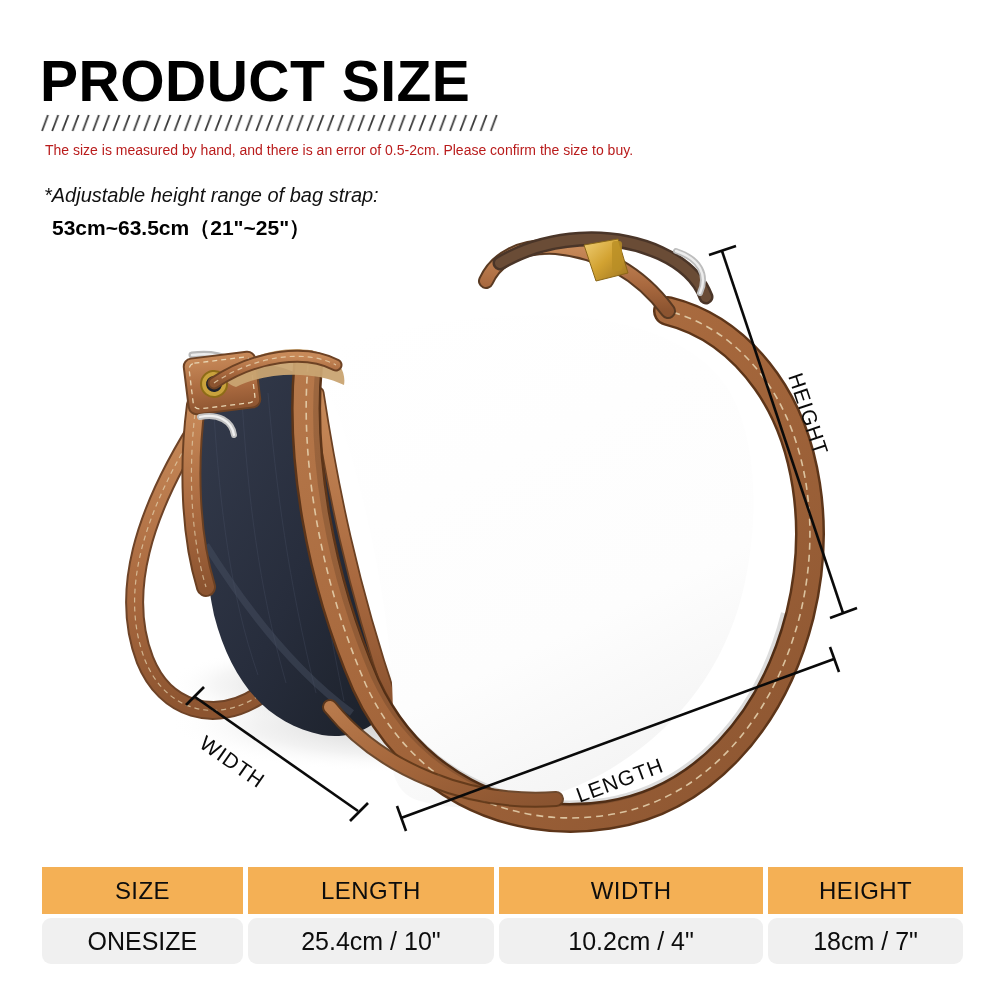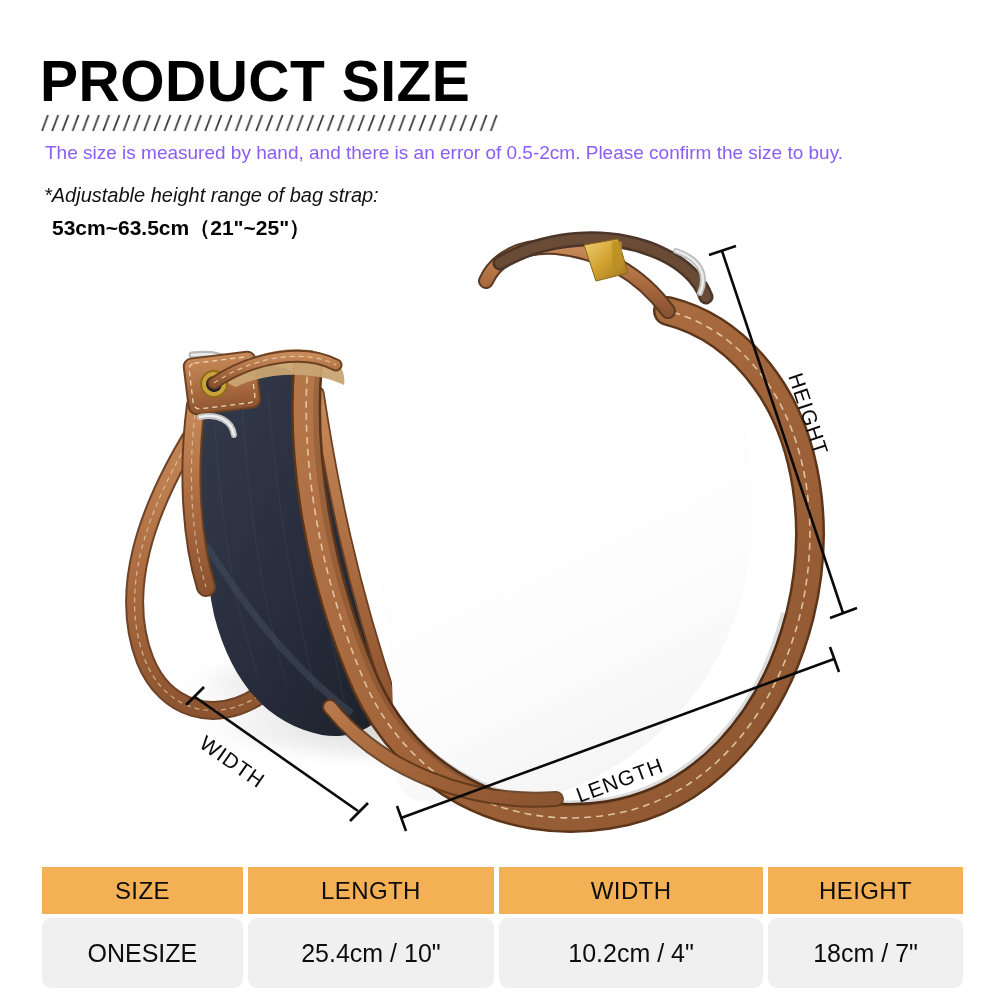--- a/index.html
+++ b/index.html
@@ -36,23 +36,23 @@
     position: absolute;
     left: 40px;
     top: 88px;
     width: 460px;
     height: 20px;
   }
   .disclaimer {
     position: absolute;
     left: 45px;
     top: 116px;
-    font-size: 19px;
+    font-size: 14px;
     line-height: 1.3;
-    color: #8b5cf6;
+    color: #b91c1c;
     white-space: nowrap;
   }
   .strap-note {
     position: absolute;
     left: 44px;
     top: 158px;
     font-size: 20px;
     line-height: 1.25;
     color: #111111;
     white-space: nowrap;
@@ -112,21 +112,21 @@
     color: #0d0d0d;
     text-align: center;
     white-space: nowrap;
   }
   .tbl-row.head .tbl-cell {
     background: #f4b055;
     letter-spacing: 0.4px;
   }
   .tbl-row.body .tbl-cell {
     background: #f0f0f0;
-    height: 70px;
+    height: 46px;
     font-size: 25px;
     border-radius: 9px;
   }
   .col-0 { width: 203px; }
   .col-1 { width: 249px; }
   .col-2 { width: 267px; }
   .col-3 { width: 197px; }
   .gap { width: 5px; flex: 0 0 5px; background: #ffffff !important; }
 </style>
 </head>

